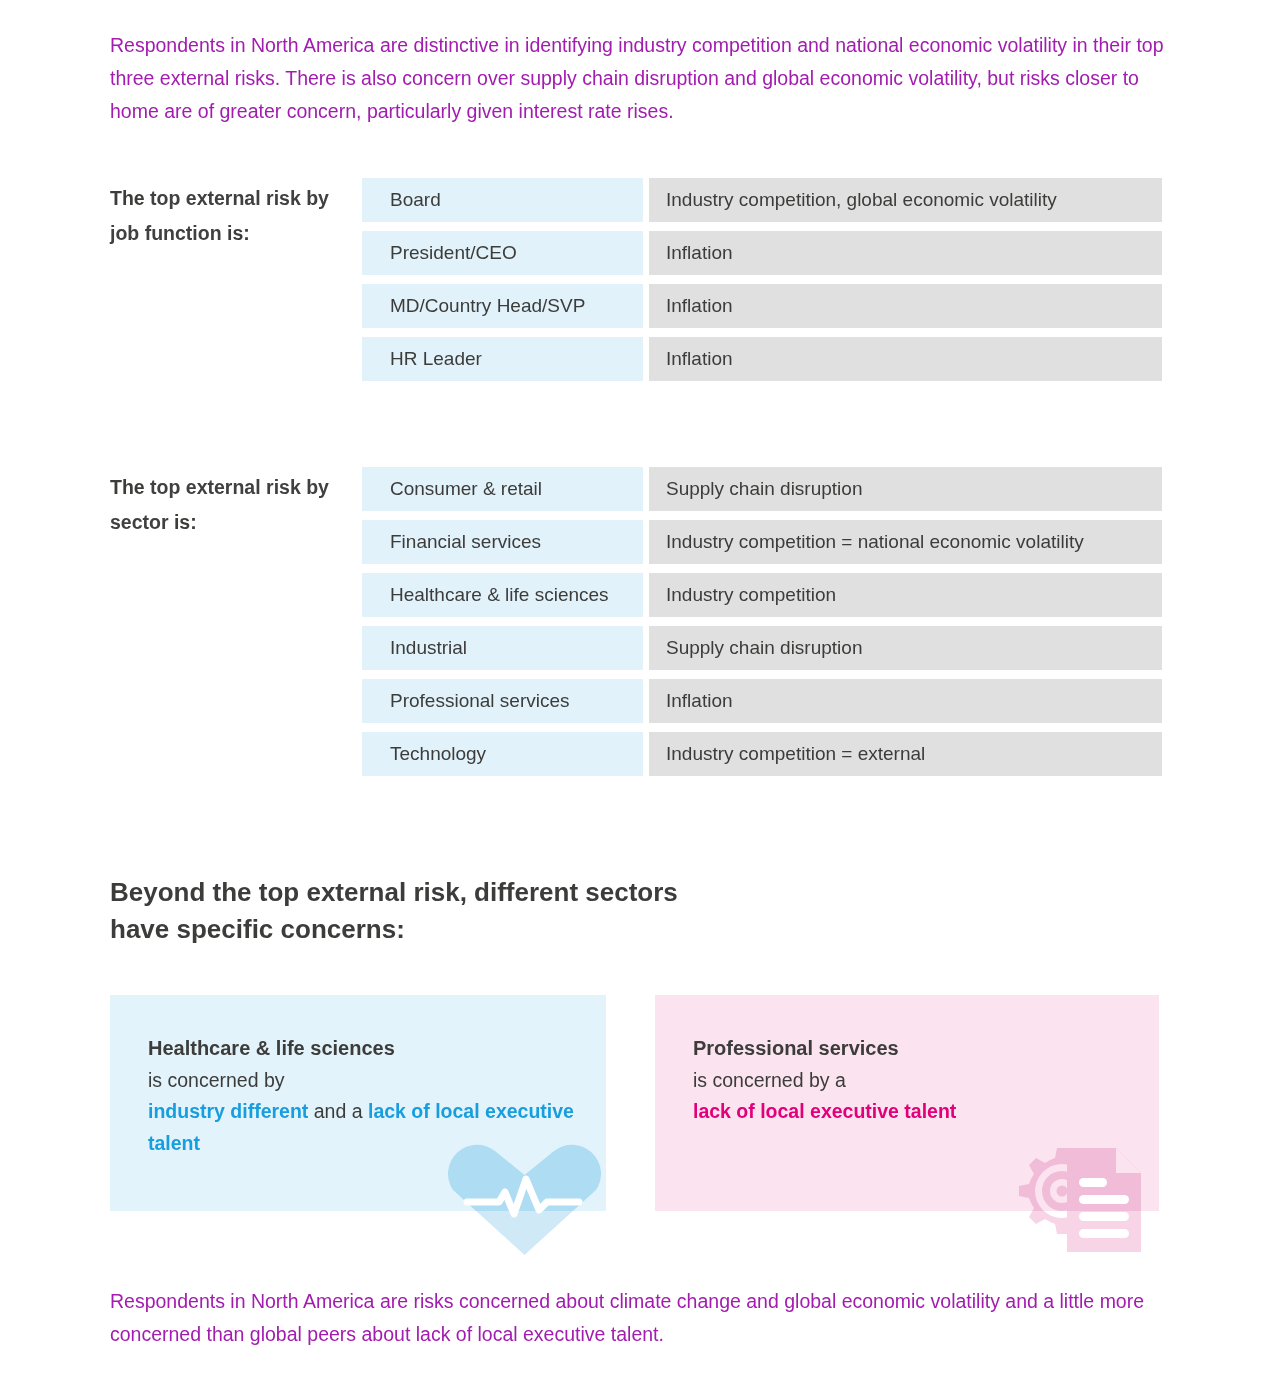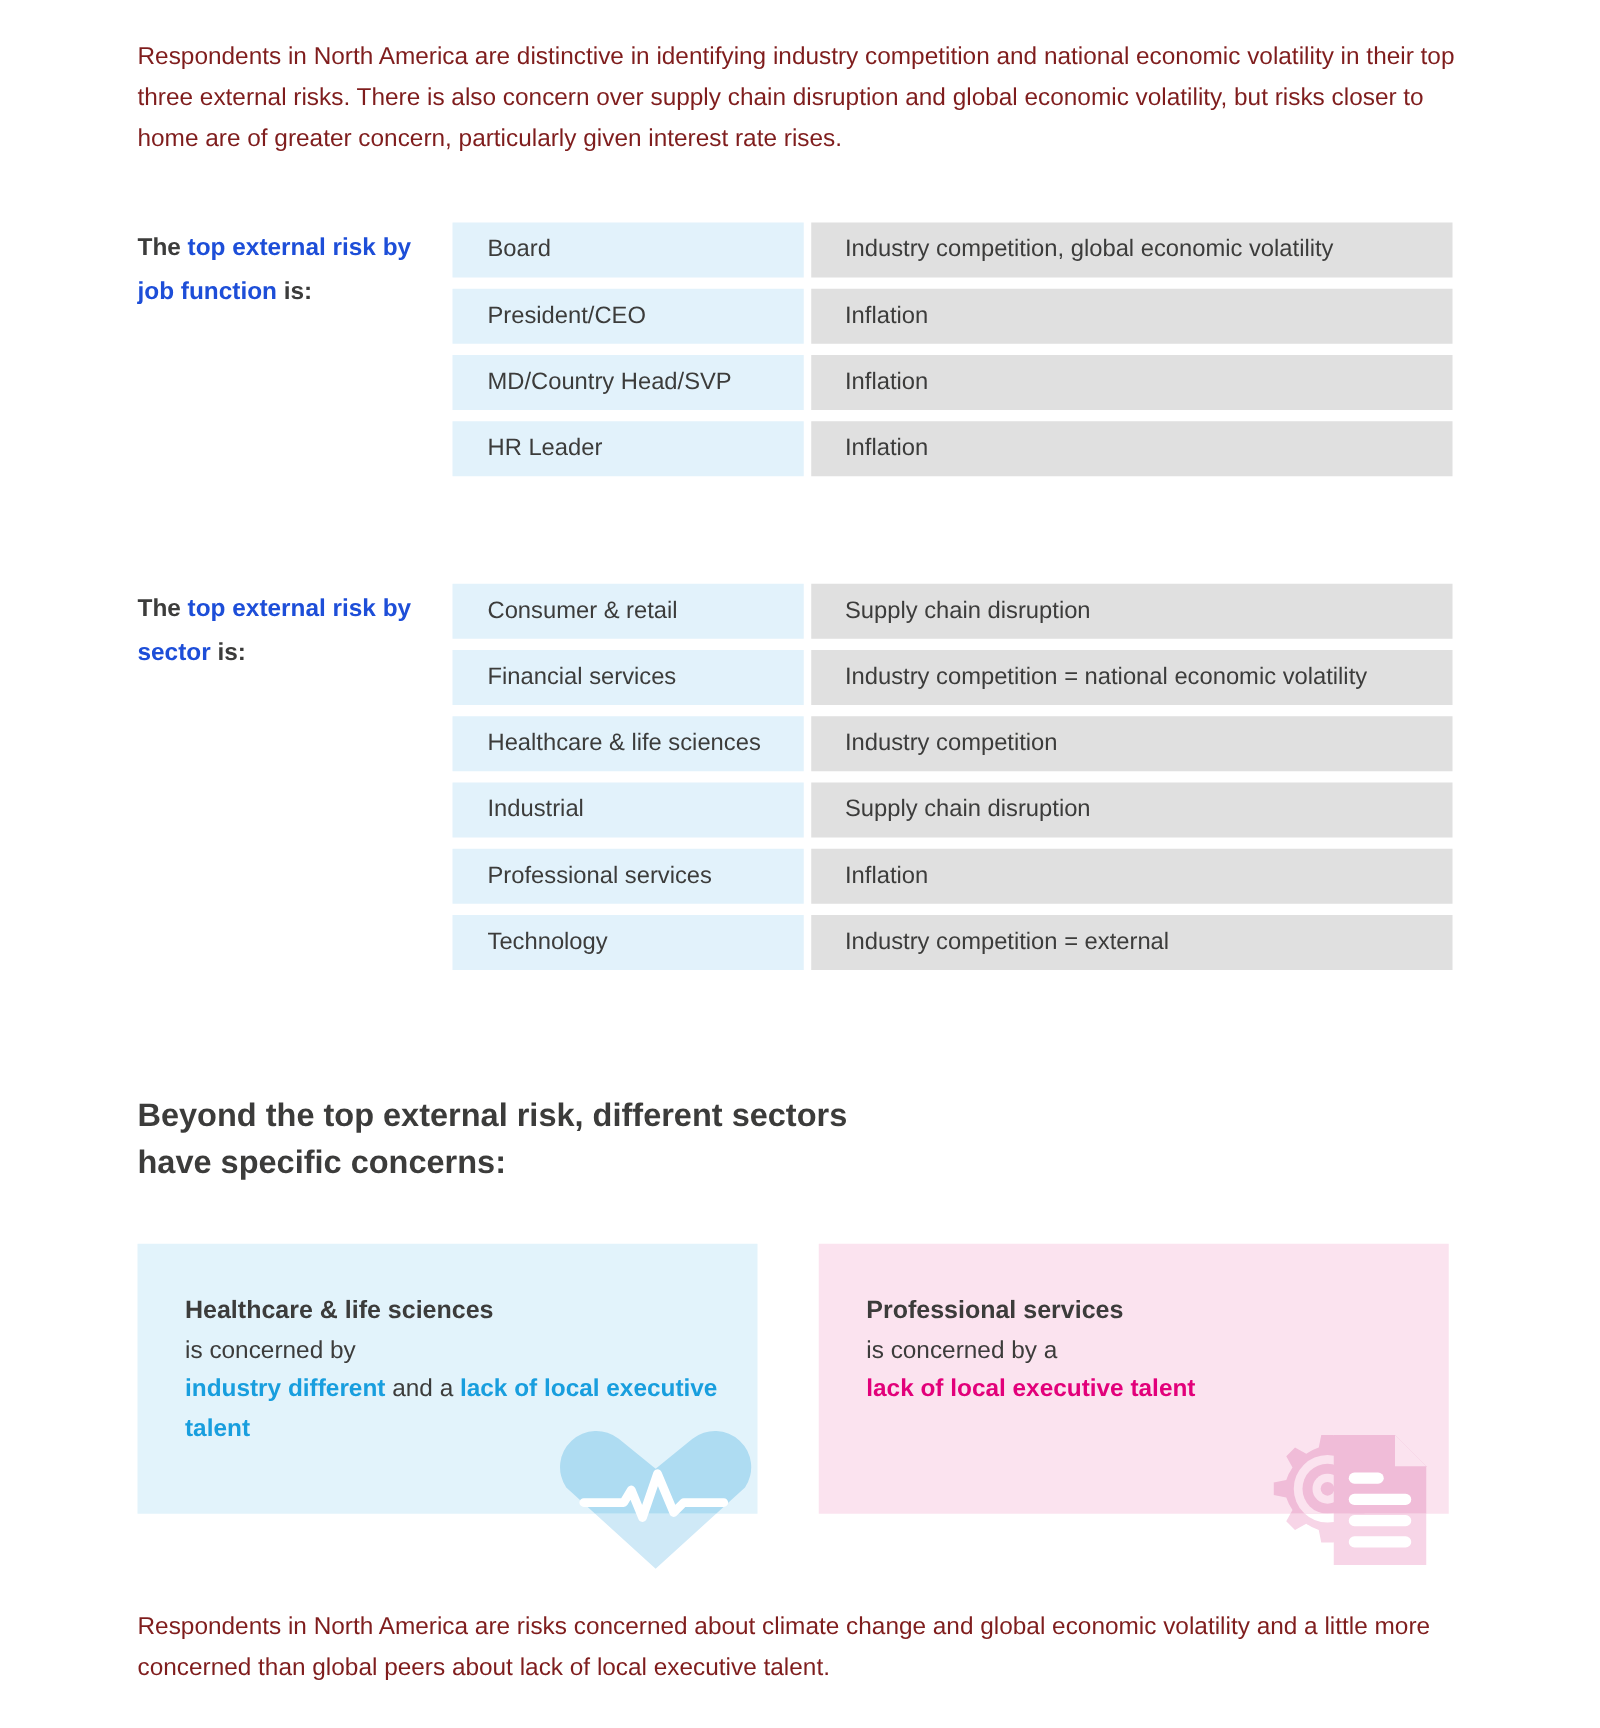--- a/index.html
+++ b/index.html
@@ -16,37 +16,37 @@
     overflow: hidden;
   }
 
   
   .para {
     position: absolute;
     left: 110px;
     width: 1062px;
     font-size: 19.5px;
     line-height: 33px;
-    color: #7f1d1d;
+    color: #a21caf;
     font-weight: 400;
   }
   #intro-paragraph { top: 29px; }
   #outro-paragraph { top: 1285px; }
 
   
   .section-label {
     position: absolute;
     left: 110px;
     width: 240px;
     font-size: 19.5px;
     line-height: 34.5px;
     font-weight: bold;
     color: #3c3c3b;
   }
-  .section-label .hl { color: #1d4ed8; }
+  .section-label .hl { color: #404040; }
 
   
   .risk-table {
     position: absolute;
   }
   .risk-row {
     position: relative;
     height: 44px;
     margin-bottom: 9px;
   }
@@ -65,21 +65,21 @@
   .cell-key {
     left: 0;
     width: 281px;
     background: #e2f2fb;
     padding-left: 28px;
   }
   .cell-val {
     left: 287px;
     width: 513px;
     background: #e0e0e0;
-    padding-left: 27px;
+    padding-left: 17px;
   }
 
   #table-job-function { left: 362px; top: 178px; width: 775px; }
   #table-sector       { left: 362px; top: 467px; width: 800px; }
 
   
   #mid-heading {
     position: absolute;
     left: 110px;
     top: 874px;

